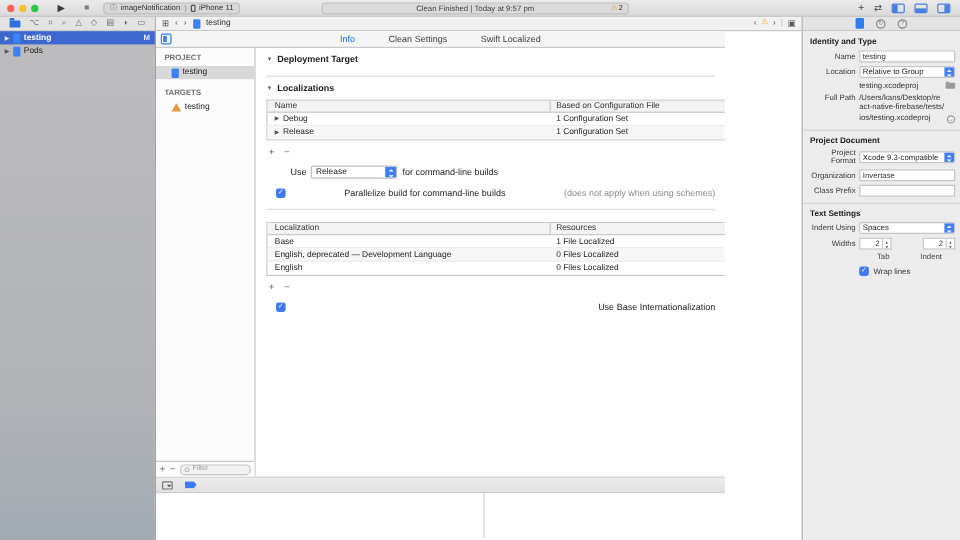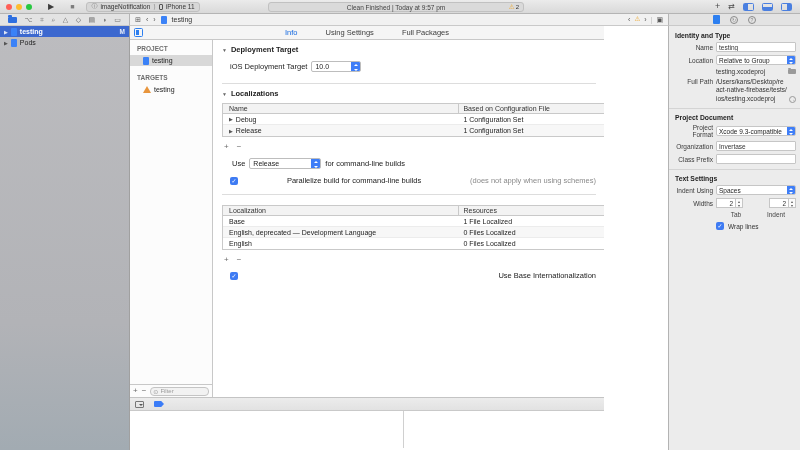--- a/index.html
+++ b/index.html
@@ -206,22 +206,22 @@
     <span class="bluedoc"></span>
     <span>Pods</span>
   </div>
 </div>
 
 <div class="abs editor">
   <div class="tabbar">
     <span class="side-toggle"></span>
     <div class="tabs">
       <span class="tab active">Info</span>
-      <span class="tab">Using Settings</span>
-      <span class="tab">Full Packages</span>
+      <span class="tab">Clean Settings</span>
+      <span class="tab">Swift Localized</span>
     </div>
   </div>
 
   <div class="ebody">
 
     <div class="psb">
       <div class="psb-h">PROJECT</div>
       <div class="psb-row sel">
         <span class="bluedoc"></span>
         <span>testing</span>
@@ -242,27 +242,20 @@
       </div>
     </div>
 
     <div class="settings">
 
       <div class="section first">
         <div class="sec-h">
           <span class="disc">▼</span>
           <span>Deployment Target</span>
         </div>
-        <div class="ctl-row">
-          <span>iOS Deployment Target</span>
-          <span class="dropdown" style="width:50px">
-            <span class="dd-v" style="flex:1">10.0</span>
-            <span class="dd-cap"></span>
-          </span>
-        </div>
       </div>
 
       <div class="section">
         <div class="sec-h">
           <span class="disc">▼</span>
           <span>Localizations</span>
         </div>
         <div class="tbl">
           <div class="t-head">
             <div class="t-c1">Name</div>
@@ -280,21 +273,21 @@
               <span class="disc">▶</span>
               <span>Release</span>
             </div>
             <div class="t-c2">1 Configuration Set</div>
           </div>
         </div>
         <div class="pm-row">
           <span>+</span>
           <span>−</span>
         </div>
-        <div class="ctl-row" style="margin-left:10px">
+        <div class="ctl-row" style="margin-left:20px">
           <span>Use</span>
           <span class="dropdown" style="width:72px">
             <span class="dd-v" style="flex:1">Release</span>
             <span class="dd-cap"></span>
           </span>
           <span>for command-line builds</span>
         </div>
         <div class="chk-row">
           <span class="chk">✓</span>
           <span>Parallelize build for command-line builds</span>

